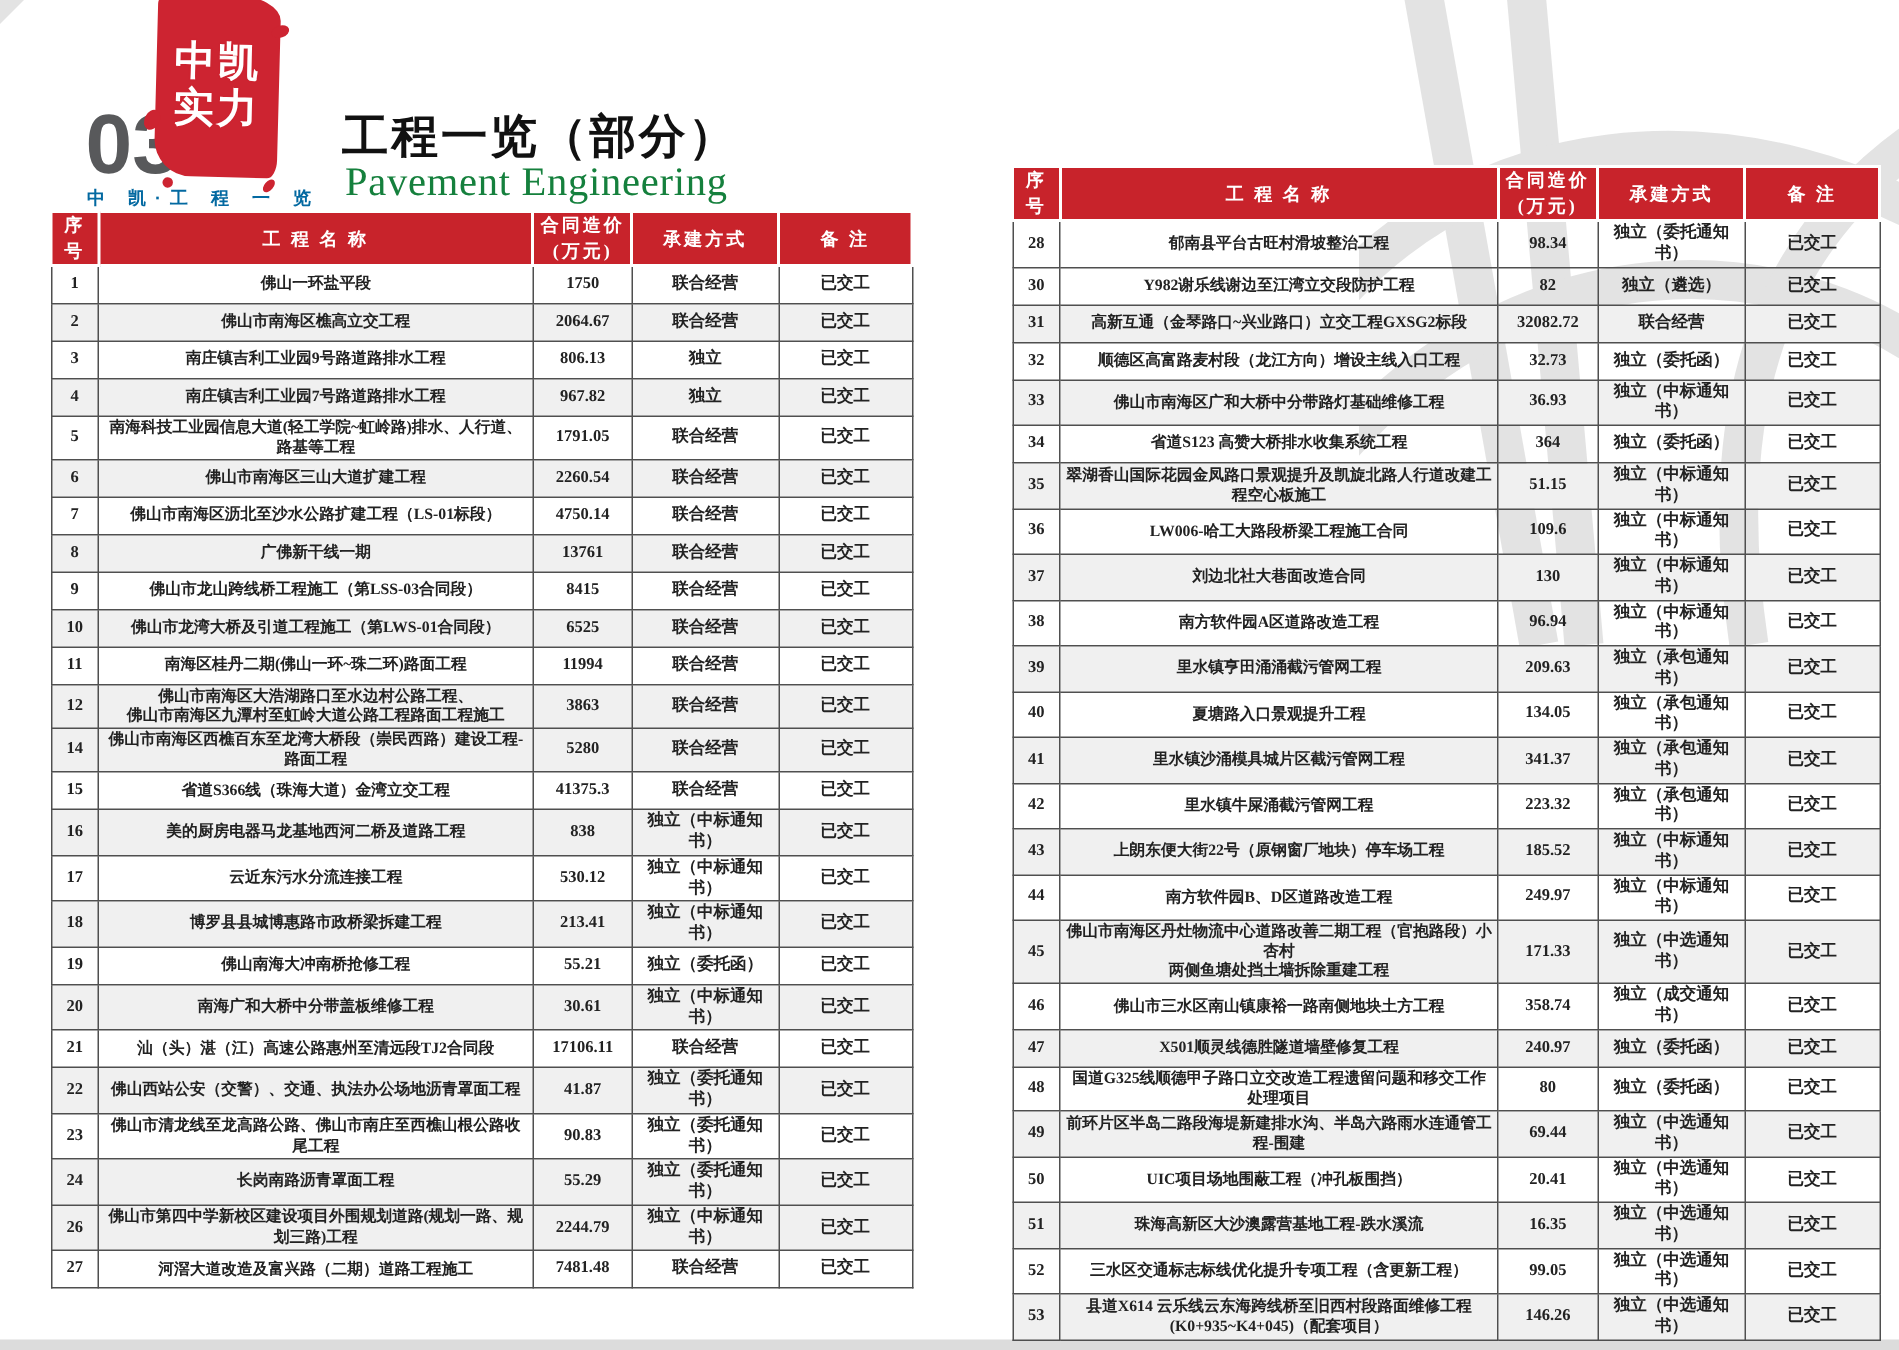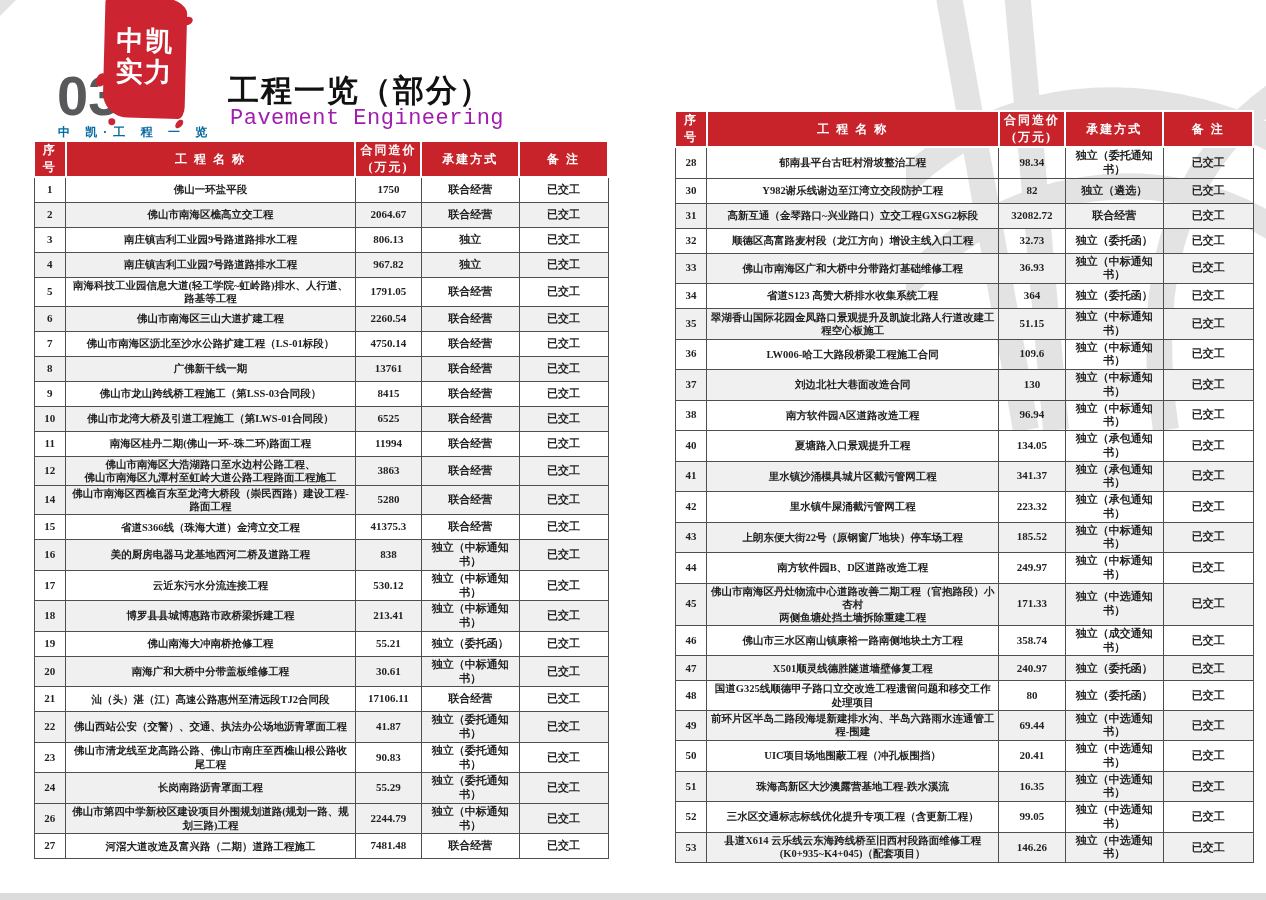--- a/index.html
+++ b/index.html
@@ -47,22 +47,22 @@
   .blob.b1 { width:10px; height:14px; left:-7px; top:78px; transform:rotate(25deg); }
   .blob.b2 { width:7px; height:7px; left:6px; bottom:-8px; }
   .blob.b3 { width:12px; height:8px; right:-6px; top:20px; transform:rotate(-20deg); }
   .blob.b4 { width:6px; height:10px; right:2px; bottom:-10px; transform:rotate(40deg); }
   .page-title {
     position:absolute; left:228px; top:70px;
     font-size:31px; font-weight:bold; color:#111; letter-spacing:2px; white-space:nowrap;
   }
   .page-subtitle {
     position:absolute; left:230px; top:106px;
-    font-family:Liberation Mono, monospace;
-    font-size:22px; color:#a21caf; letter-spacing:0.5px;
+    font-family:Liberation Serif, serif;
+    font-size:27px; color:#15803d; letter-spacing:0.5px;
   }
 
   
   .tbl-wrap { position:absolute; z-index:1; }
   .tbl-left  { left:33px;  top:140px; width:576px; }
   .tbl-right { left:674px; top:110px; width:580px; }
   table { width:100%; border-collapse:collapse; table-layout:fixed; }
   col.c-idx    { width:5.5%; }
   col.c-name   { width:50.5%; }
   col.c-price  { width:11.5%; }
@@ -395,20 +395,27 @@
           <td>独立（中标通知书）</td>
           <td>已交工</td>
         </tr>
         <tr>
           <td>38</td>
           <td class="name">南方软件园A区道路改造工程</td>
           <td>96.94</td>
           <td>独立（中标通知书）</td>
           <td>已交工</td>
         </tr>
+        <tr class="alt">
+          <td>39</td>
+          <td class="name">里水镇亨田涌涌截污管网工程</td>
+          <td>209.63</td>
+          <td>独立（承包通知书）</td>
+          <td>已交工</td>
+        </tr>
         <tr>
           <td>40</td>
           <td class="name">夏塘路入口景观提升工程</td>
           <td>134.05</td>
           <td>独立（承包通知书）</td>
           <td>已交工</td>
         </tr>
         <tr class="alt">
           <td>41</td>
           <td class="name">里水镇沙涌模具城片区截污管网工程</td>

